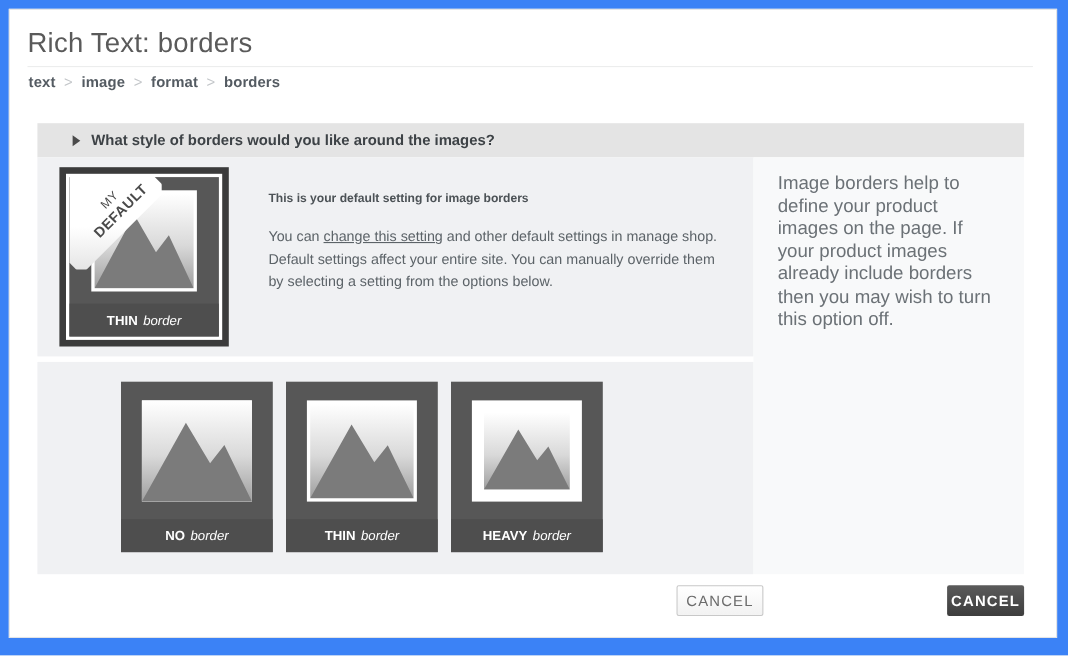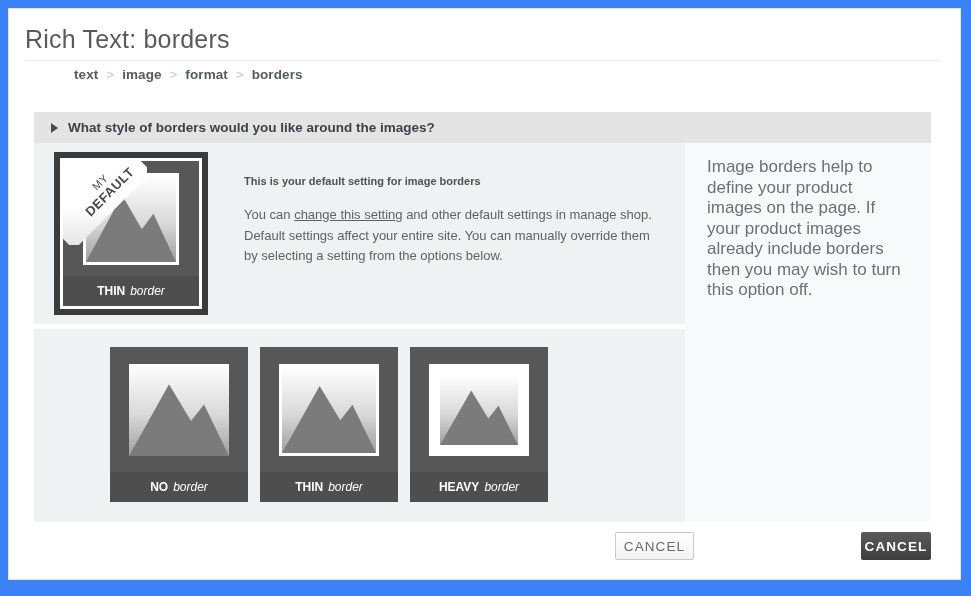--- a/index.html
+++ b/index.html
@@ -45,41 +45,40 @@
     background: #eceded;
   }
   .breadcrumb {
     position: absolute;
     left: 17px;
     top: 58px;
     font-size: 13.5px;
     font-weight: bold;
     color: #545b62;
     letter-spacing: 0.1px;
-    margin-left: 48px;
   }
   .breadcrumb .crumb { color: #545b62; }
   .breadcrumb .sep {
     color: #c3c6c9;
     font-weight: normal;
     margin: 0 4px;
   }
 
   
   .question-bar {
     position: absolute;
     left: 25px;
     top: 103px;
     width: 897px;
     height: 31px;
     background: #e4e4e4;
     display: flex;
     align-items: center;
     box-sizing: border-box;
-    padding-left: 17px;
+    padding-left: 32px;
     text-align: right;
   }
   .tri-right {
     width: 0; height: 0;
     border-left: 7px solid #4a4a4a;
     border-top: 5px solid transparent;
     border-bottom: 5px solid transparent;
     margin-right: 10px;
   }
   .question-text {

